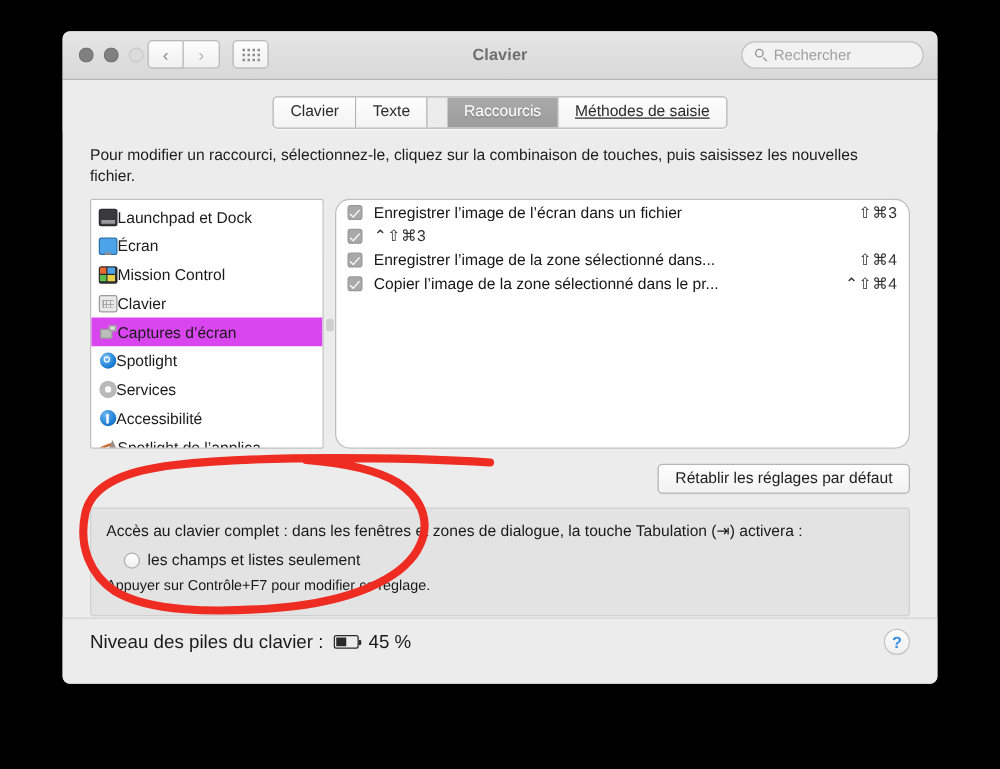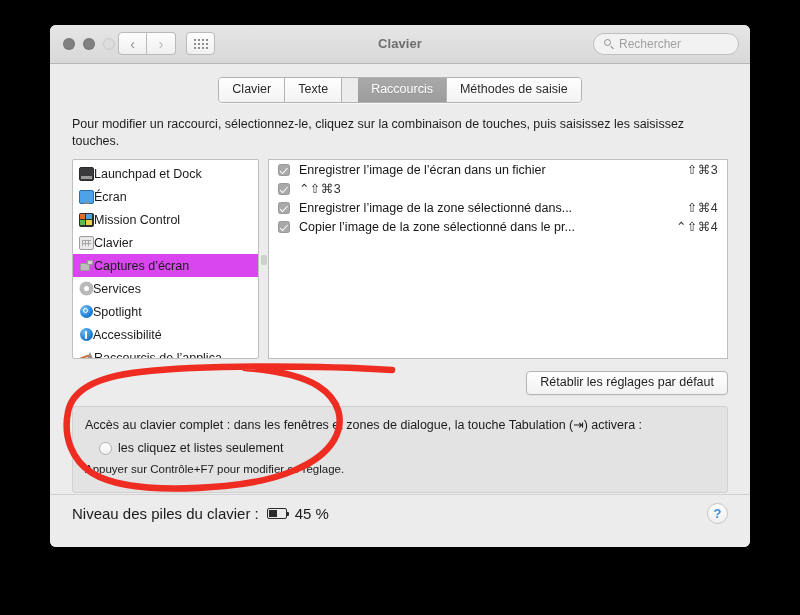--- a/index.html
+++ b/index.html
@@ -179,21 +179,21 @@
   }
   .tab {
     font-size: 12.5px;
     color: #2b2b2b;
     padding: 4px 13px 5px;
     background: linear-gradient(to bottom, #fefefe, #f3f3f3);
     border-right: 1px solid #b2b2b2;
     line-height: 15px;
     white-space: nowrap;
   }
-  .tab:last-child { border-right: none; }
+  .tab:last-child { border-right: none; text-decoration: underline; }
   .tab.active {
     background: linear-gradient(to bottom, #a9a9a9, #9d9d9d);
     color: #ffffff;
     text-shadow: 0 1px 0 rgba(0,0,0,0.12);
     margin-left: 16px;
   }
 
   
   .content {
     position: relative;
@@ -231,21 +231,21 @@
     position: absolute;
     left: 2px;
     top: 96px;
     width: 6px;
     height: 10px;
     background: #cfcfcf;
     border-radius: 2px;
   }
   .table {
     flex: 1;
-    border-radius: 0;
+    border-radius: 12px;
   }
 
   .side-item {
     display: flex;
     align-items: center;
     gap: 0;
     padding: 2px 6px;
     height: 19px;
     font-size: 12.5px;
     color: #1b1b1b;
@@ -546,21 +546,21 @@
     <div class="tabbar">
       <div class="tab">Clavier</div>
       <div class="tab">Texte</div>
       <div class="tab active">Raccourcis</div>
       <div class="tab">Méthodes de saisie</div>
     </div>
   </div>
 
   <div class="content">
 
-    <div class="instruction">Pour modifier un raccourci, sélectionnez-le, cliquez sur la combinaison de touches, puis saisissez les saisissez touches.</div>
+    <div class="instruction">Pour modifier un raccourci, sélectionnez-le, cliquez sur la combinaison de touches, puis saisissez les nouvelles fichier.</div>
 
     <div class="panes">
 
       <div class="pane sidebar">
         <div class="side-item">
           <span class="sicon ic-launchpad"></span>
           <span class="side-label">Launchpad et Dock</span>
         </div>
         <div class="side-item">
           <span class="sicon ic-display"></span>
@@ -577,34 +577,34 @@
         </div>
         <div class="side-item">
           <span class="sicon ic-keyboard"></span>
           <span class="side-label">Clavier</span>
         </div>
         <div class="side-item selected">
           <span class="sicon ic-screenshot"></span>
           <span class="side-label">Captures d’écran</span>
         </div>
         <div class="side-item">
+          <span class="sicon ic-spotlight"></span>
+          <span class="side-label">Spotlight</span>
+        </div>
+        <div class="side-item">
           <span class="sicon ic-gear"></span>
           <span class="side-label">Services</span>
         </div>
         <div class="side-item">
-          <span class="sicon ic-spotlight"></span>
-          <span class="side-label">Spotlight</span>
-        </div>
-        <div class="side-item">
           <span class="sicon ic-accessibility"></span>
           <span class="side-label">Accessibilité</span>
         </div>
         <div class="side-item">
           <span class="sicon ic-automator"></span>
-          <span class="side-label">Raccourcis de l’applica...</span>
+          <span class="side-label">Spotlight de l’applica...</span>
         </div>
       </div>
 
       <div class="splitter">
         <div class="splitter-handle"></div>
       </div>
 
       <div class="pane table">
         <div class="trow">
           <span class="cb"></span>
@@ -629,21 +629,21 @@
     </div>
 
     <div class="reset-row">
       <div class="btn">Rétablir les réglages par défaut</div>
     </div>
 
     <div class="fka">
       <div class="fka-title">Accès au clavier complet : dans les fenêtres et zones de dialogue, la touche Tabulation (⇥) activera :</div>
       <div class="radio-row">
         <span class="radio"></span>
-        <span>les cliquez et listes seulement</span>
+        <span>les champs et listes seulement</span>
       </div>
       <div class="fka-note">Appuyer sur Contrôle+F7 pour modifier ce réglage.</div>
     </div>
   </div>
 
   <div class="footer">
     <div class="battery-row">
       <span>Niveau des piles du clavier :</span>
       <span class="battery-icon"></span>
       <span>45 %</span>

